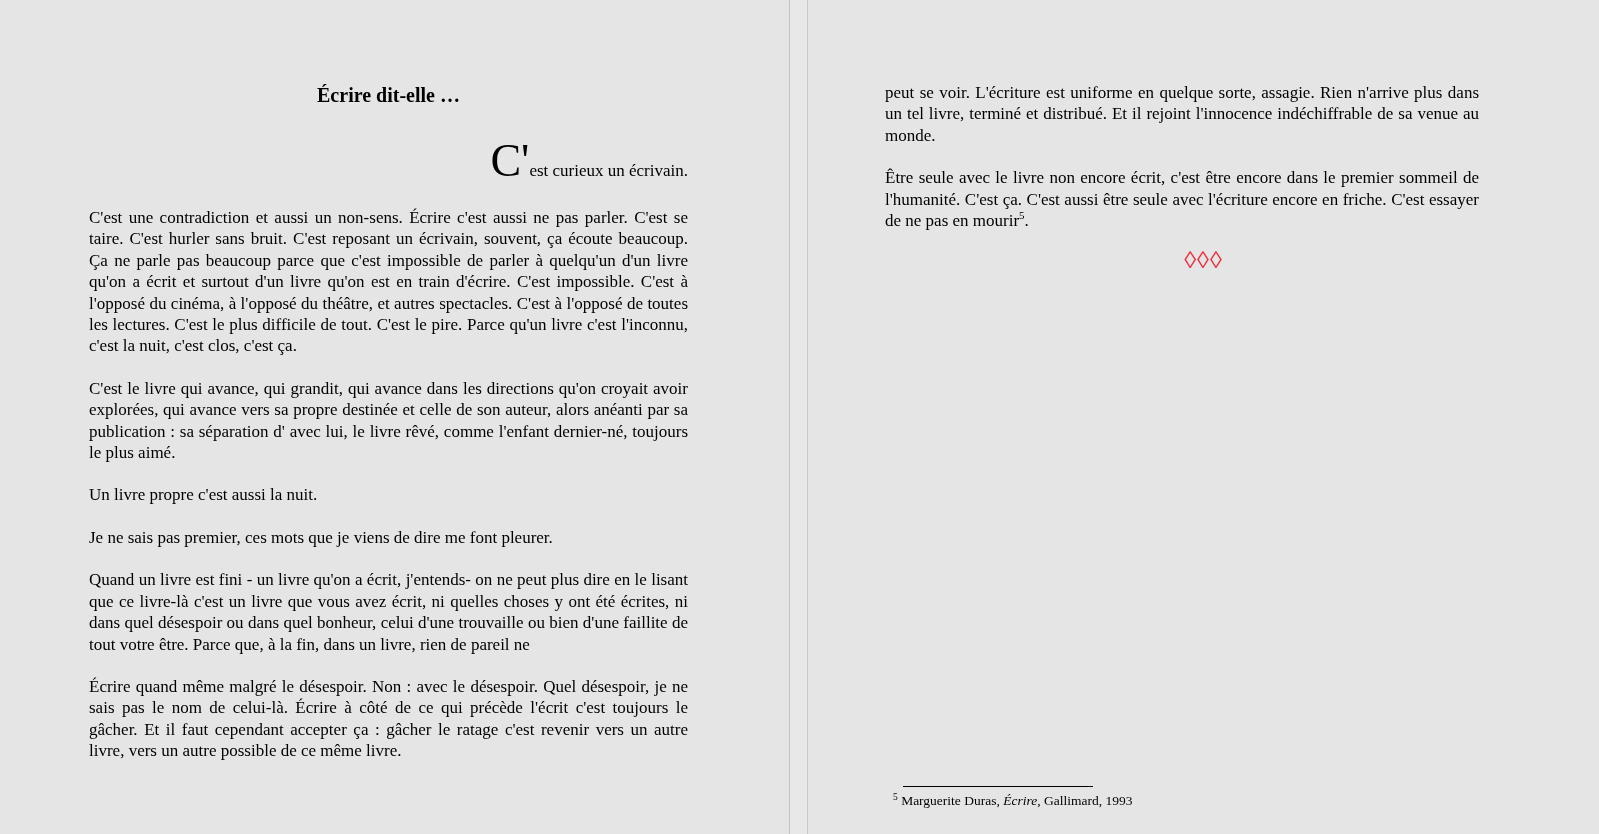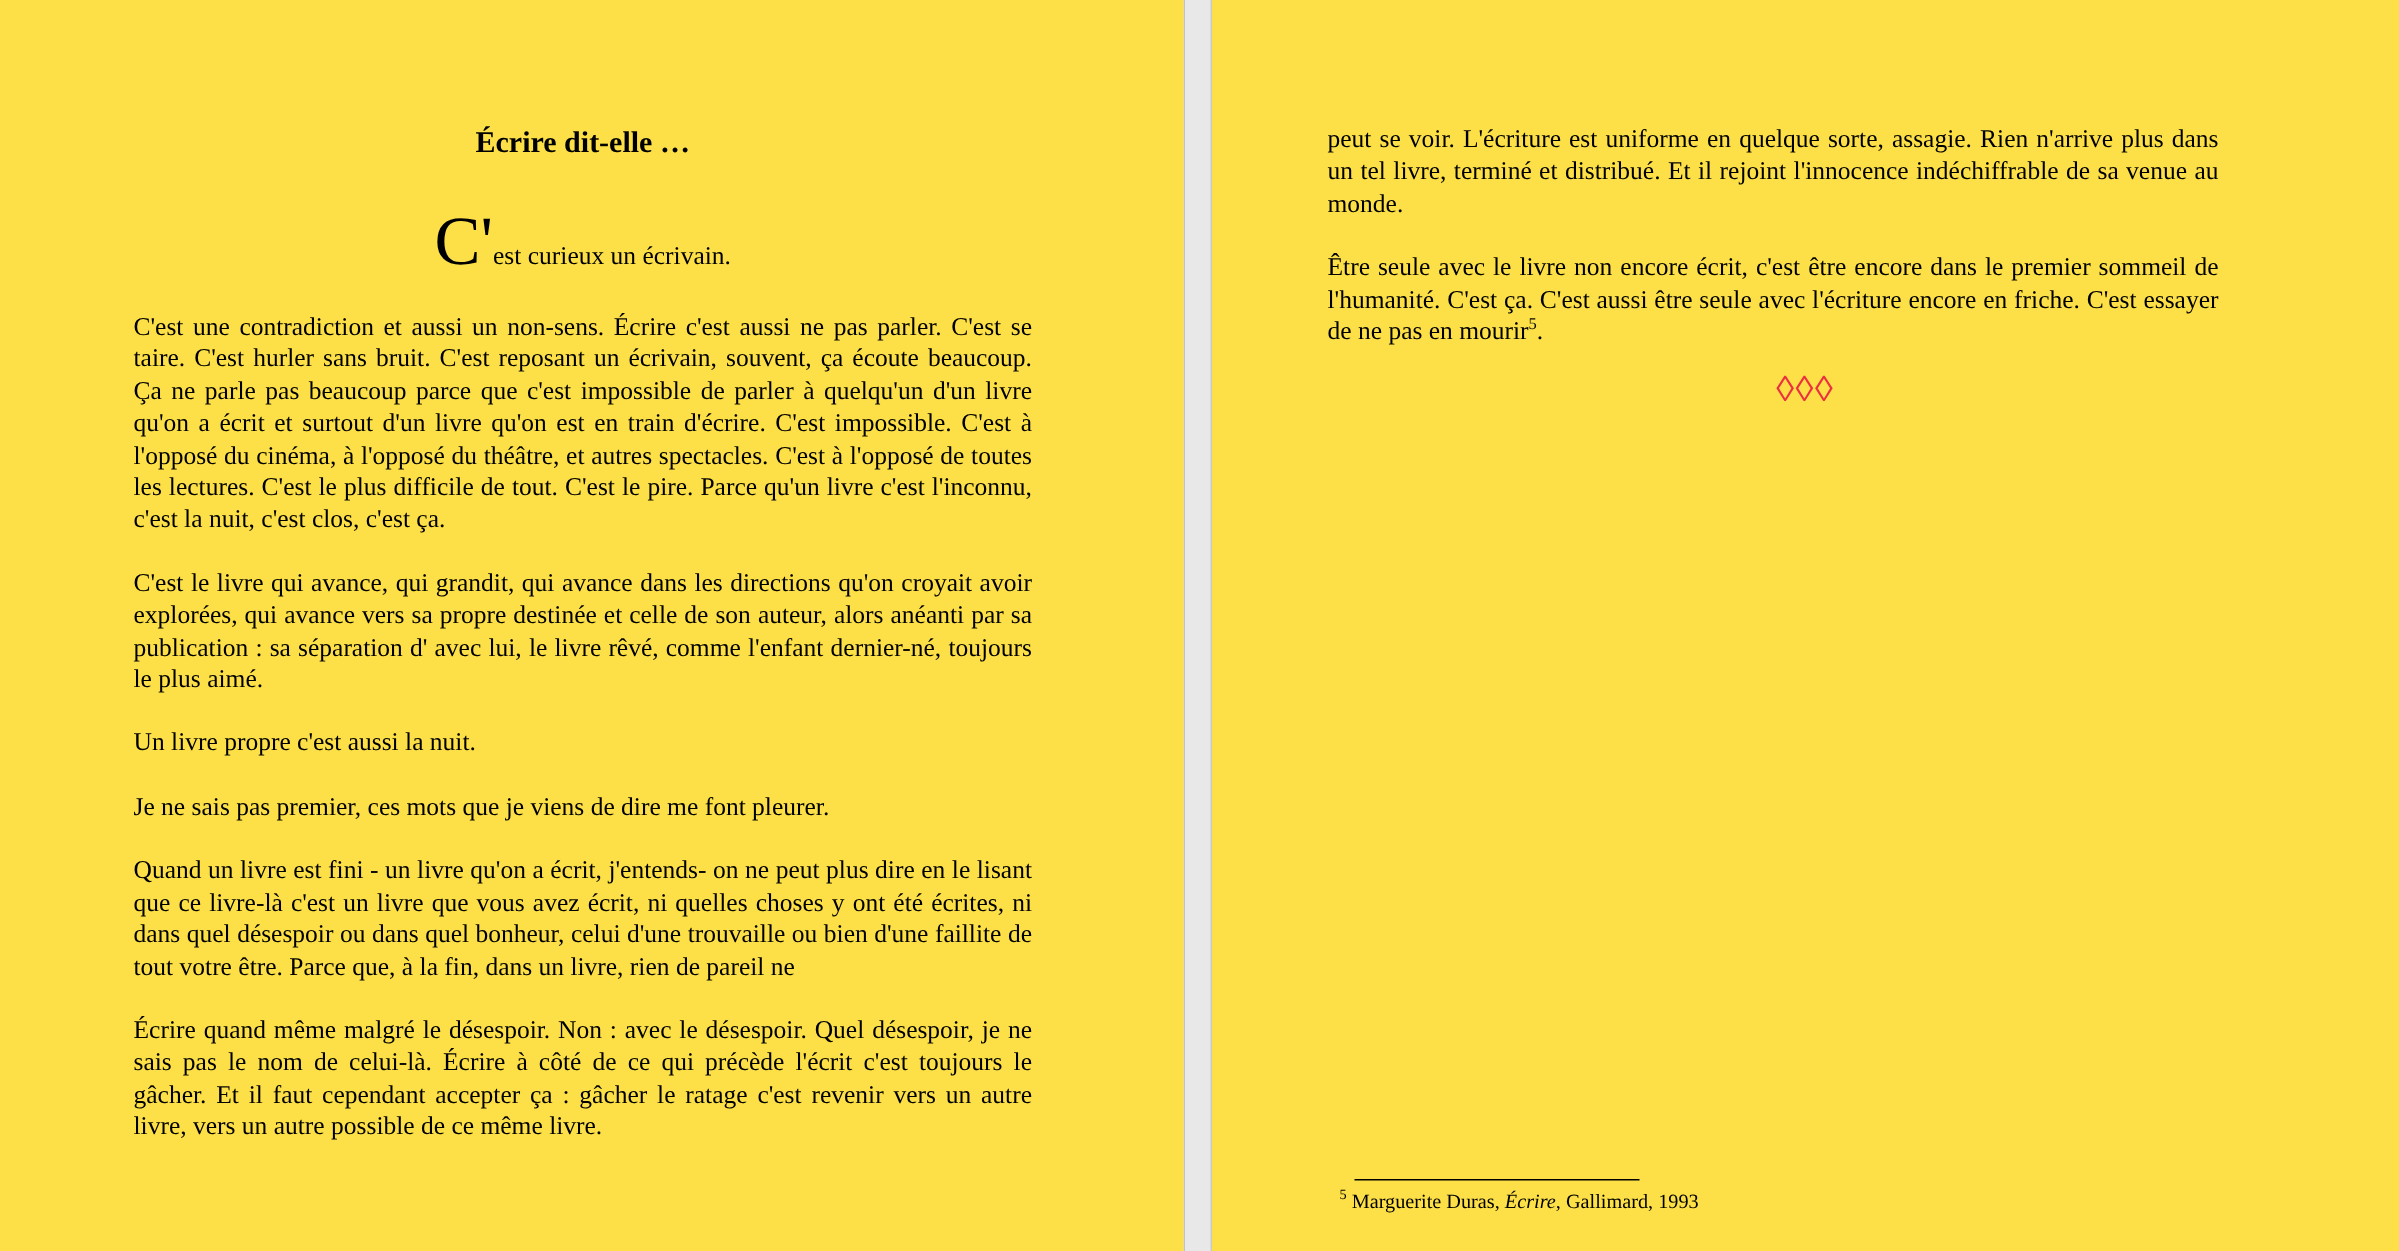--- a/index.html
+++ b/index.html
@@ -11,21 +11,21 @@
     height: 834px;
     overflow: hidden;
   }
   .spread {
     display: flex;
     width: 1599px;
     height: 834px;
     background: #ffffff;
   }
   .page {
-    background: #fde047;
+    background: #e5e5e5;
     height: 834px;
     position: relative;
   }
   .page.left  { width: 789px; }
   .page.right { flex: 1; }
   .page-gap {
     width: 19px;
     height: 834px;
     background: #e8e8e8;
     border-left: 1px solid #c2c2c2;
@@ -41,21 +41,21 @@
   .doc-title {
     font-size: 20px;
     font-weight: bold;
     line-height: 22px;
     text-align: center;
   }
   .opening {
     margin-top: 40px;
     font-size: 17px;
     line-height: 24px;
-    text-align: center;
+    text-align: right;
   }
   .dropcap {
     font-size: 46px;
     line-height: 30px;
   }
   .para {
     font-size: 17px;
     line-height: 21.4px;
     text-align: justify;
     margin-top: 21px;

